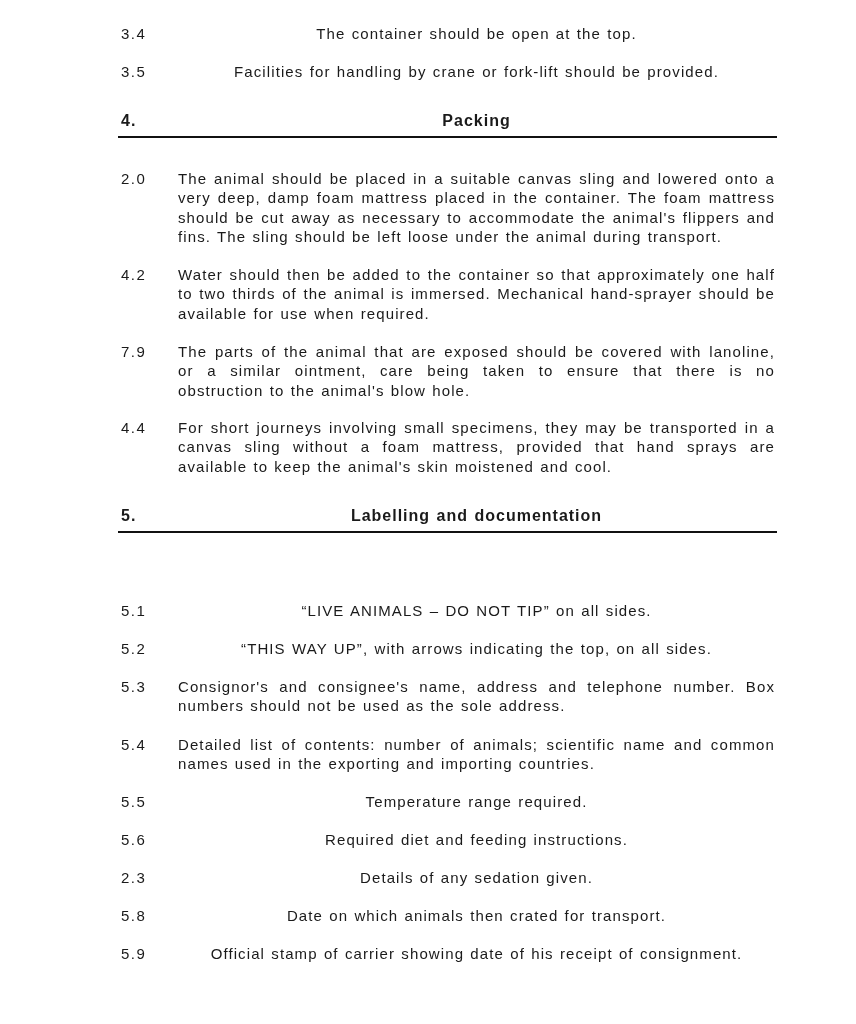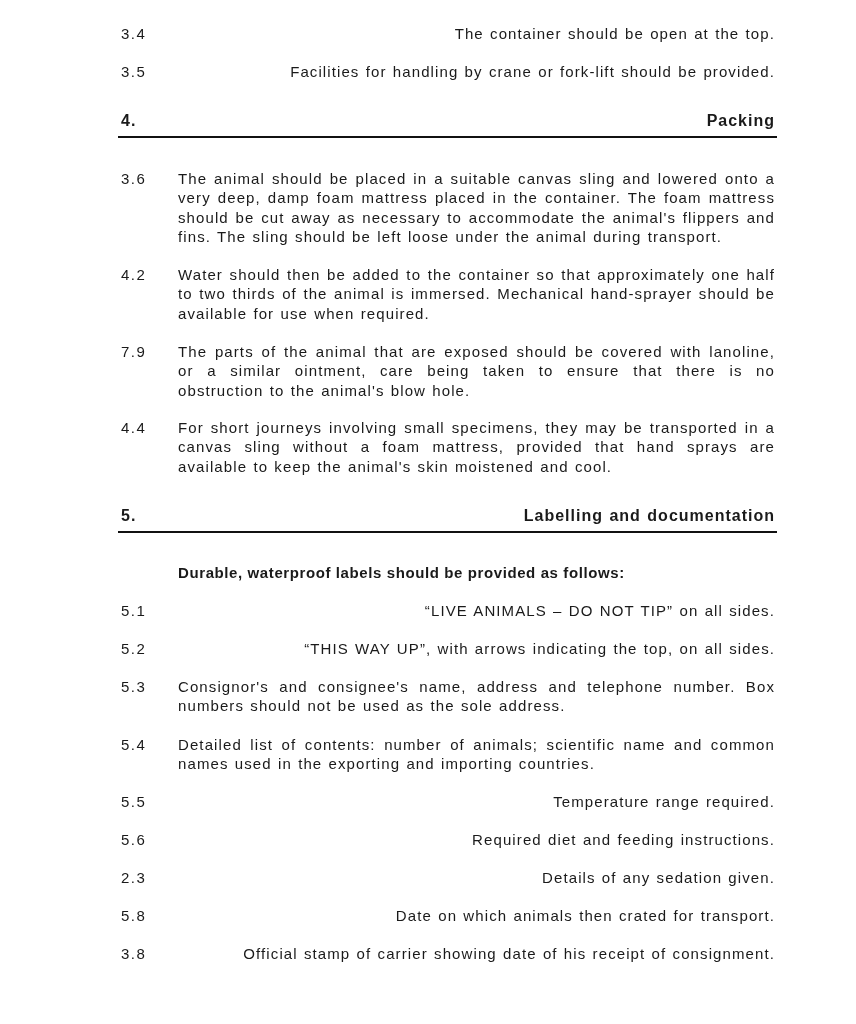--- a/index.html
+++ b/index.html
@@ -12,21 +12,21 @@
   .row { position: absolute; left: 0; width: 856px; }
   .num {
     position: absolute; left: 121px; font-size: 15px; letter-spacing: 1.5px;
     line-height: 19px;
   }
   .txt {
     position: absolute; left: 178px; width: 597px; font-size: 15px;
     letter-spacing: 1.1px; line-height: 19.3px; text-align: justify;
     word-spacing: 1px;
   }
-  .txt.single { text-align: right; white-space: nowrap; }
+  .txt.single { text-align: center; white-space: nowrap; }
   .head .num, .head .txt { font-weight: bold; font-size: 16px; letter-spacing: 1px; }
   .rule { position: absolute; left: 118px; width: 659px; height: 2px; background: #111; }
   .intro { position: absolute; left: 178px; font-weight: bold; font-size: 15px; letter-spacing: 0.6px; white-space: nowrap; }
 </style>
 </head>
 <body>
 
 <div class="page">
 
   <div class="row" style="top:24px">
@@ -38,21 +38,21 @@
     <span class="txt single">Facilities for handling by crane or fork-lift should be provided.</span>
   </div>
 
   <div class="row head" style="top:111px">
     <span class="num">4.</span>
     <span class="txt single">Packing</span>
   </div>
   <div class="rule" style="top:136px"></div>
 
   <div class="row" style="top:169px">
-    <span class="num">3.6</span>
+    <span class="num">2.0</span>
     <span class="txt">The animal should be placed in a suitable canvas sling and lowered onto a very deep, damp foam mattress placed in the container. The foam mattress should be cut away as necessary to accommodate the animal's flippers and fins. The sling should be left loose under the animal during transport.</span>
   </div>
   <div class="row" style="top:265px">
     <span class="num">4.2</span>
     <span class="txt">Water should then be added to the container so that approximately one half to two thirds of the animal is immersed. Mechanical hand-sprayer should be available for use when required.</span>
   </div>
   <div class="row" style="top:342px">
     <span class="num">7.9</span>
     <span class="txt">The parts of the animal that are exposed should be covered with lanoline, or a similar ointment, care being taken to ensure that there is no obstruction to the animal's blow hole.</span>
   </div>
@@ -60,21 +60,20 @@
     <span class="num">4.4</span>
     <span class="txt">For short journeys involving small specimens, they may be transported in a canvas sling without a foam mattress, provided that hand sprays are available to keep the animal's skin moistened and cool.</span>
   </div>
 
   <div class="row head" style="top:506px">
     <span class="num">5.</span>
     <span class="txt single">Labelling and documentation</span>
   </div>
   <div class="rule" style="top:531px"></div>
 
-  <div class="intro" style="top:564px">Durable, waterproof labels should be provided as follows:</div>
 
   <div class="row" style="top:601px">
     <span class="num">5.1</span>
     <span class="txt single">“LIVE ANIMALS – DO NOT TIP” on all sides.</span>
   </div>
   <div class="row" style="top:639px">
     <span class="num">5.2</span>
     <span class="txt single">“THIS WAY UP”, with arrows indicating the top, on all sides.</span>
   </div>
   <div class="row" style="top:677px">
@@ -95,16 +94,16 @@
   </div>
   <div class="row" style="top:868px">
     <span class="num">2.3</span>
     <span class="txt single">Details of any sedation given.</span>
   </div>
   <div class="row" style="top:906px">
     <span class="num">5.8</span>
     <span class="txt single">Date on which animals then crated for transport.</span>
   </div>
   <div class="row" style="top:944px">
-    <span class="num">3.8</span>
+    <span class="num">5.9</span>
     <span class="txt single">Official stamp of carrier showing date of his receipt of consignment.</span>
   </div>
 </div>
 
 </body></html>

